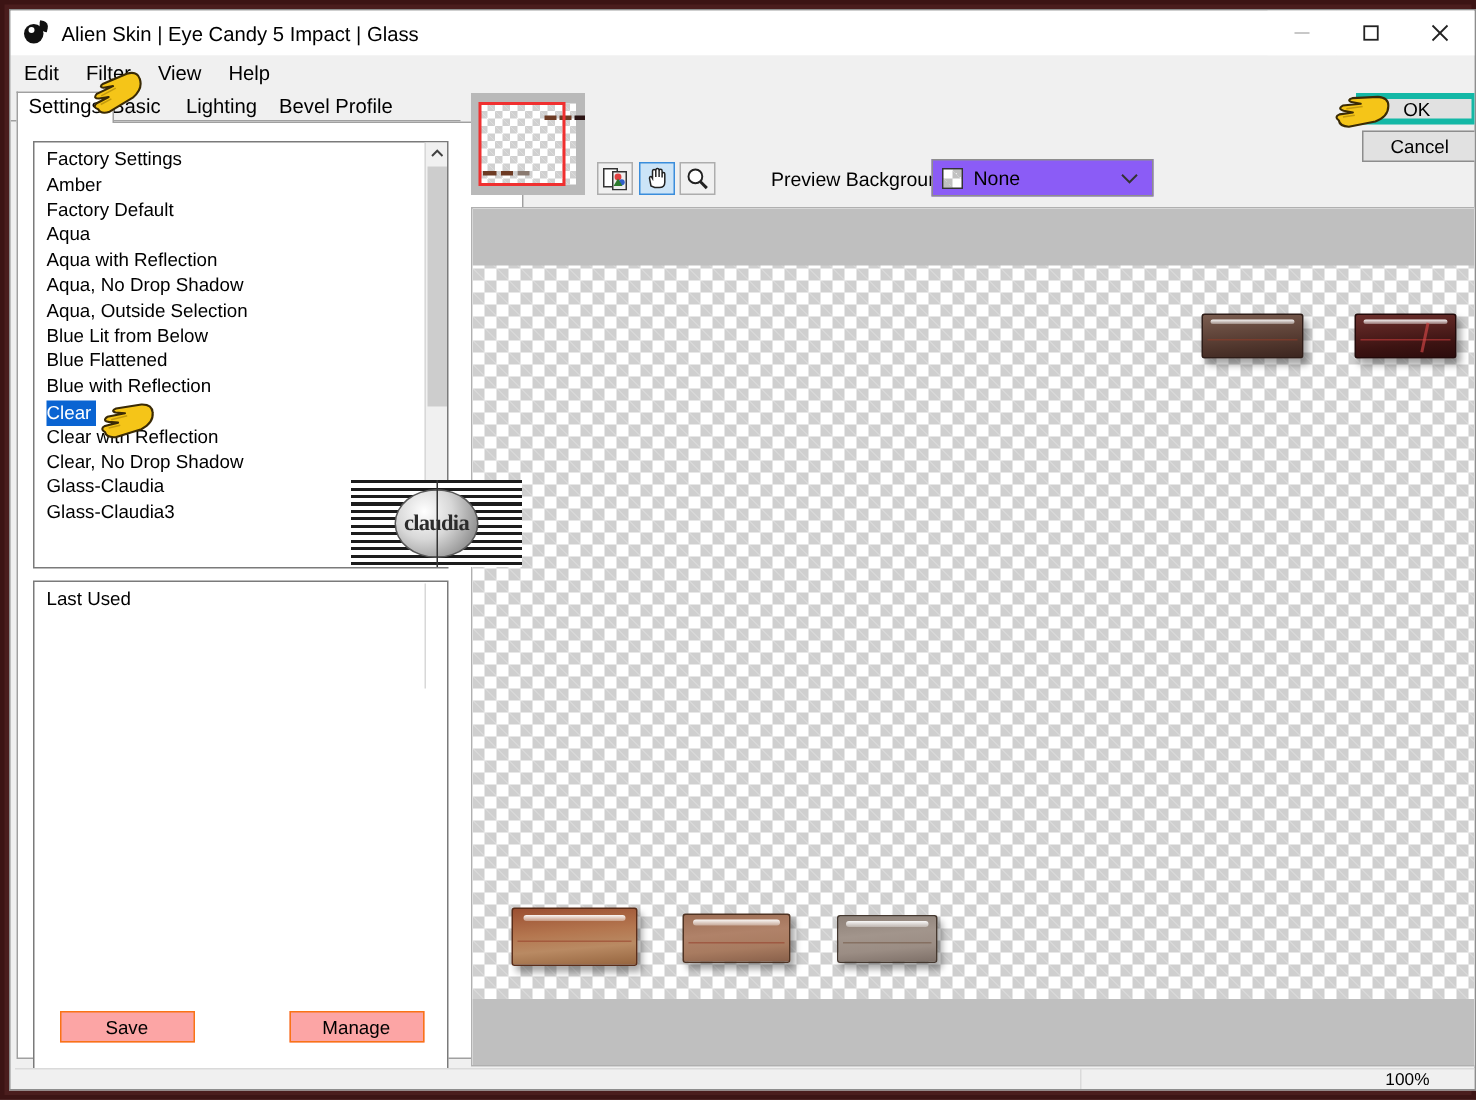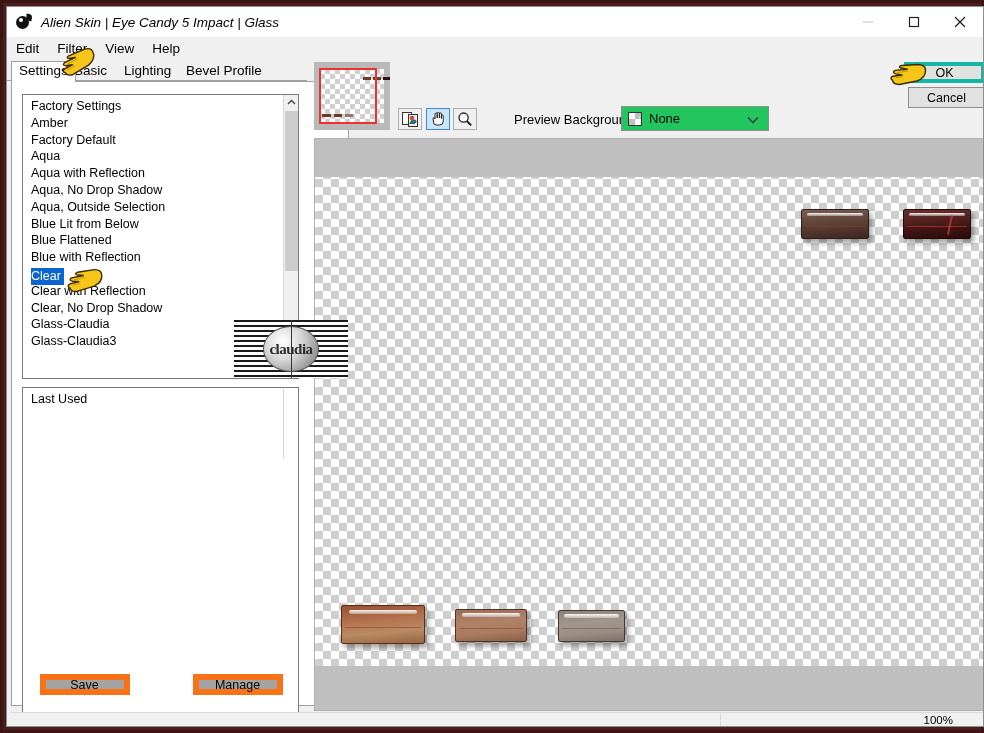--- a/index.html
+++ b/index.html
@@ -26,21 +26,21 @@
     background: #f0f0f0;
     border: 1px solid #8d8d8d;
     overflow: hidden;
   }
 
   
   #titlebar {
     position: absolute; left: 0; top: 0;
     width: 976px; height: 30px;
     background: #ffffff;
-    display: flex; align-items: center; font-style: italic;
+    display: flex; align-items: center;
   }
   #app-icon {
     width: 18px; height: 18px;
     margin-left: 8px; margin-right: 8px;
     position: relative; flex: none;
   }
   #app-icon .ball {
     position: absolute; left: 1px; top: 3px;
     width: 13px; height: 13px;
     background: #111; border-radius: 50%;
@@ -173,22 +173,22 @@
     background: #d8d8d8;
   }
   #panel-buttons {
     position: absolute; left: 0; bottom: 10px;
     width: 298px;
     display: flex; justify-content: center;
     gap: 63px;
   }
   .panel-btn {
     width: 90px; height: 21px;
-    background: #a3a3a3;
-    border: 6px solid #f97316;
+    background: #fca5a5;
+    border: 1px solid #f97316;
     font-size: 12.5px; color: #000;
     display: flex; align-items: center; justify-content: center;
     font-family: "Liberation Sans", sans-serif;
   }
 
   
   #navigator {
     position: absolute; left: 307px; top: 55px;
     width: 76px; height: 68px;
     background: #b9b9b9;
@@ -229,21 +229,21 @@
   #tool-zoom { left: 446px; }
 
   #prevbg-label {
     position: absolute; left: 507px; top: 105px;
     font-size: 13px; color: #000;
     white-space: nowrap;
   }
   #prevbg-select {
     position: absolute; left: 614px; top: 99px;
     width: 148px; height: 25px;
-    background: #22c55e;
+    background: #8b5cf6;
     border: 1px solid #8d8d8d;
     display: flex; align-items: center;
   }
   #prevbg-swatch {
     width: 14px; height: 14px;
     margin-left: 6px; margin-right: 7px;
     border: 1px solid #333;
     background-color: #ffffff;
     background-image:
       linear-gradient(45deg, #c0c0c0 25%, transparent 25%, transparent 75%, #c0c0c0 75%),

